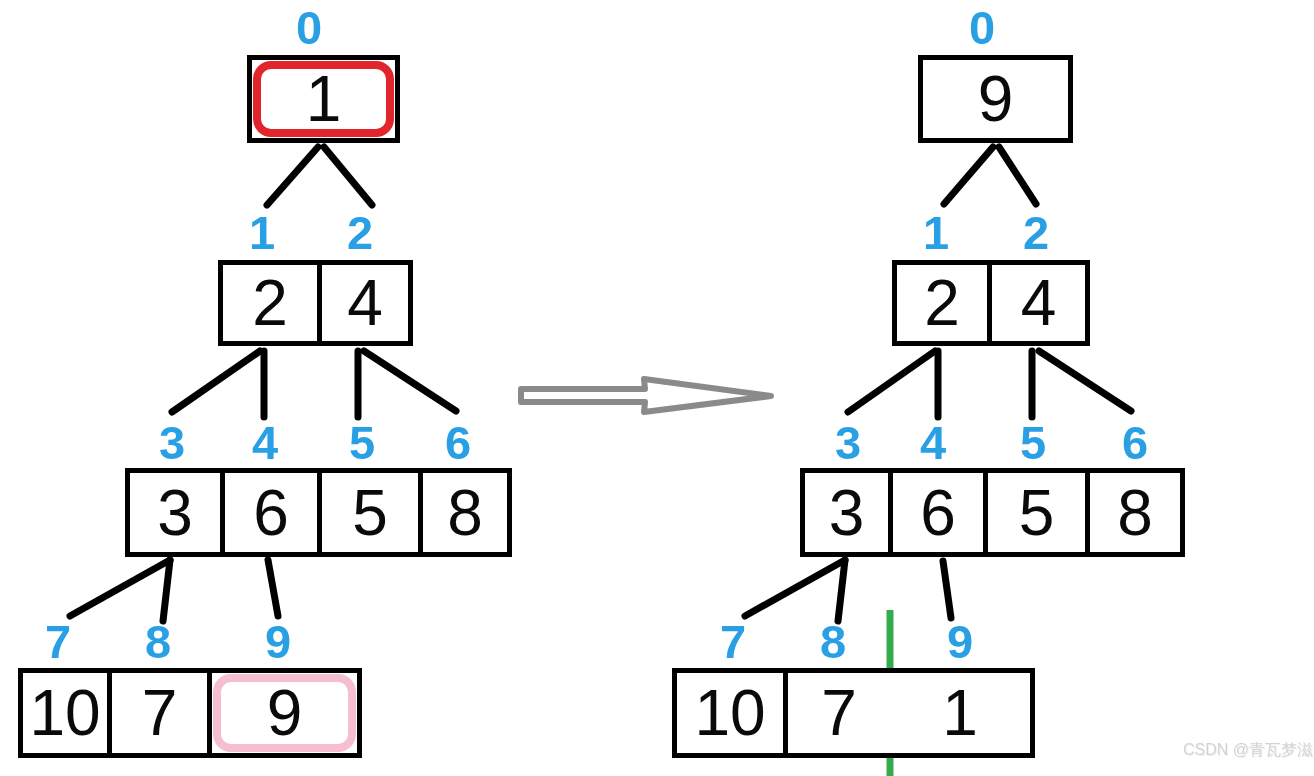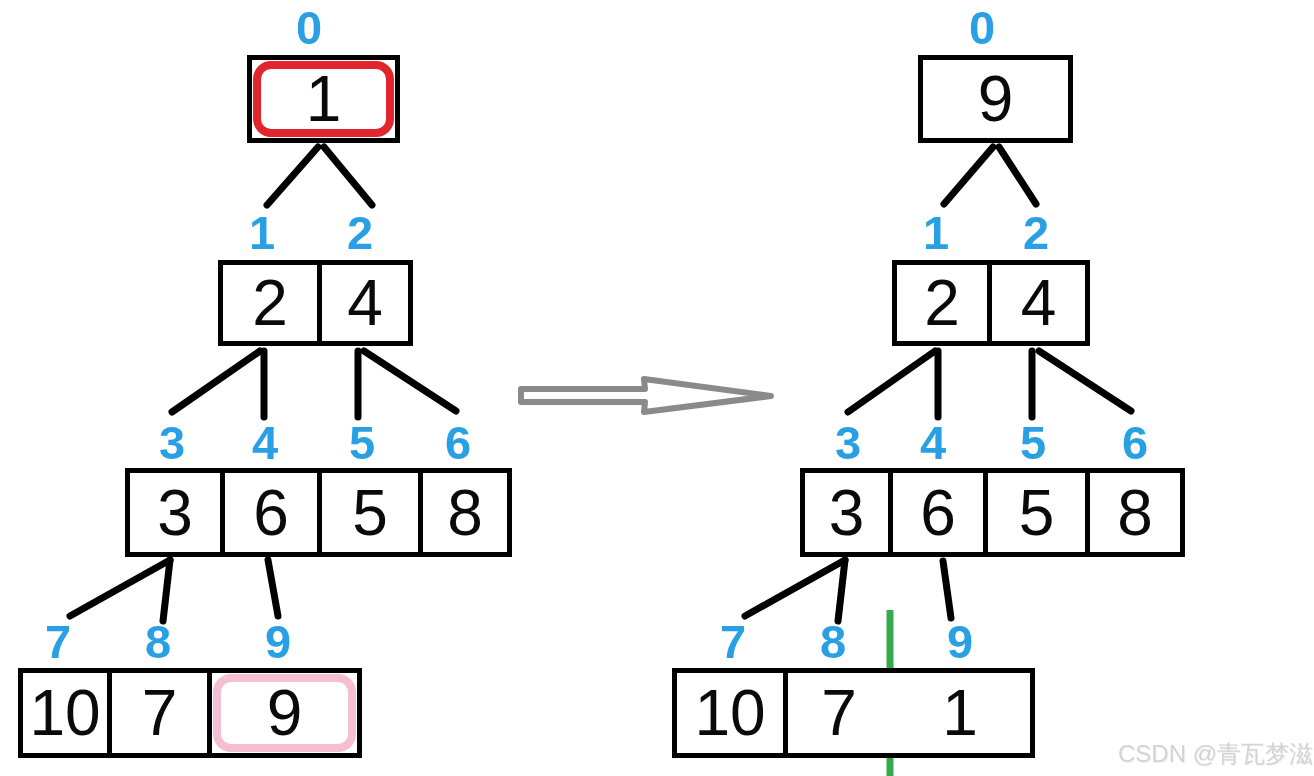--- a/index.html
+++ b/index.html
@@ -30,21 +30,21 @@
   .hl{position:absolute;inset:1px;border-radius:18px;pointer-events:none;z-index:1;}
   .hl-red{border:8px solid var(--highlight-red,#e2242c);}
   .hl-pink{border:8px solid var(--highlight-pink,#f6bed2);}
   
   svg.overlay{position:absolute;left:0;top:0;pointer-events:none;}
   .edge{stroke:#000;stroke-width:7;stroke-linecap:round;}
   .greenline{stroke:var(--boundary-green,#35ab4d);stroke-width:7;}
   .arrowshape{fill:#fff;stroke:var(--arrow-gray,#8a8a8a);stroke-width:6;stroke-linejoin:round;}
   
   .watermark{
-    position:absolute;right:1px;top:740px;font-size:24px;line-height:1.2;
+    position:absolute;right:1px;top:740px;font-size:16px;line-height:1.2;
     color:#d3d3d3;white-space:nowrap;text-shadow:1px 1px 0 #f2f2f2;
   }
 </style>
 </head>
 <body>
 
 <div class="stage">
 
   <svg class="overlay" width="1314" height="776" viewBox="0 0 1314 776">
 

